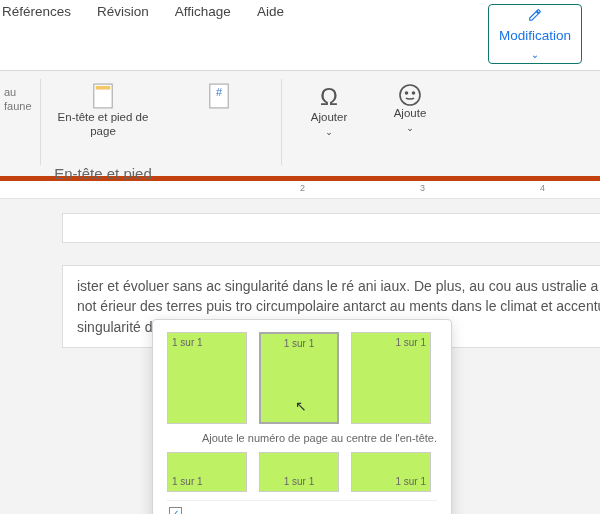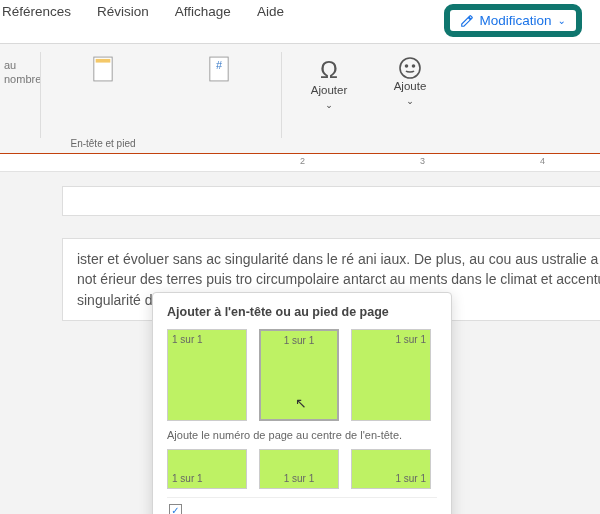--- a/index.html
+++ b/index.html
@@ -1,30 +1,30 @@
 <!DOCTYPE html>
 <html><head>
 <meta charset="utf-8">
 <style>
 * { box-sizing: border-box; margin: 0; padding: 0; }
 body { font-family: "Segoe UI", Arial, sans-serif; font-size: 13px; color: #333; background: #fff; overflow: hidden; width: 600px; height: 514px; position: relative; }
 
 .menubar { display: flex; align-items: flex-start; gap: 26px; padding: 4px 18px 6px 2px; border-bottom: 1px solid #d9d9d9; font-size: 13.5px; color: #444; }
 .menubar .menu-item { cursor: pointer; }
-.edit-btn { margin-left: auto; border: 6px solid #0f766e; color: #1a73e8; border-radius: 9px; padding: 3px 10px; display: flex; align-items: center; gap: 6px; cursor: pointer; }
+.edit-btn { margin-left: auto; border: 1px solid #0f766e; color: #1a73e8; border-radius: 4px; padding: 3px 10px; display: flex; align-items: center; gap: 6px; cursor: pointer; flex-direction: column; }
 .edit-btn .chev { font-size: 10px; color: #1a73e8; }
 
-.ribbon { display: flex; align-items: flex-start; background: #f5f5f5; border-bottom: 1px solid #c2410c; padding: 4px 0 0 0; height: 110px; }
+.ribbon { display: flex; align-items: flex-start; background: #f5f5f5; border-bottom: 5px solid #c2410c; padding: 4px 0 0 0; height: 110px; }
 .ribbon-left { width: 36px; padding: 10px 2px 0 4px; color: #777; font-size: 11px; line-height: 1.3; }
 .ribbon-group { display: flex; flex-direction: column; align-items: center; padding: 2px 8px 2px 8px; }
 .ribbon-big { display: flex; flex-direction: column; align-items: center; justify-content: flex-start; width: 100px; height: 86px; padding-top: 6px; cursor: pointer; border-radius: 3px; }
 .ribbon-icon { width: 22px; height: 26px; margin-bottom: 2px; }
 .ribbon-label { font-size: 11.5px; text-align: center; color: #444; line-height: 1.2; }
 .ribbon-label .chev { font-size: 9px; }
-.ribbon-sub { font-size: 10px; color: #666; margin-top: 2px; }
+.ribbon-sub { font-size: 15px; color: #666; margin-top: 2px; }
 .sep { width: 1px; background: #ddd; height: 86px; margin: 4px 4px 0 4px; }
 
 .ruler { height: 18px; background: #fff; border-bottom: 1px solid #e2e2e2; position: relative; font-size: 9px; color: #888; }
 .ruler .tick { position: absolute; top: 2px; }
 
 .page-area { position: relative; background: #f3f3f3; height: 358px; }
 .page { position: absolute; left: 62px; top: 66px; width: 640px; background: #fff; border: 1px solid #ddd; padding: 10px 14px; }
 .page p { font-size: 14px; color: #555; line-height: 1.45; }
 .header-field { position: absolute; left: 62px; top: 14px; width: 640px; height: 30px; background: #fff; border: 1px solid #ddd; }
 
@@ -34,21 +34,21 @@
 .thumb { width: 80px; height: 92px; border: 1px solid #ccc; background: #bef264; position: relative; font-size: 10px; color: #555; cursor: pointer; }
 .thumb.sel { border: 2px solid #aaa; }
 .thumb .lbl { position: absolute; font-size: 10px; color: #666; }
 .thumb .pos-tl { top: 4px; left: 4px; }
 .thumb .pos-tc { top: 4px; left: 50%; transform: translateX(-50%); }
 .thumb .pos-tr { top: 4px; right: 4px; }
 .thumb .pos-bl { bottom: 4px; left: 4px; }
 .thumb .pos-bc { bottom: 4px; left: 50%; transform: translateX(-50%); }
 .thumb .pos-br { bottom: 4px; right: 4px; }
 .thumbs.second .thumb { height: 40px; }
-.tooltip { font-size: 11px; color: #666; margin: 2px 0 8px 0; }
+.tooltip { font-size: 11px; color: #666; margin: 2px 0 8px 0; text-align: right; }
 .opt-row { display: flex; align-items: center; gap: 8px; font-size: 12.5px; color: #444; padding: 6px 2px; border-top: 1px solid #eee; cursor: pointer; }
 .opt-row .chk { width: 13px; height: 13px; border: 1px solid #888; display: inline-flex; align-items: center; justify-content: center; font-size: 10px; color: #2a7de1; }
 .cursor-arrow { position: absolute; left: 50%; top: 64px; transform: translateX(-4px); font-size: 14px; color: #333; pointer-events: none; }
 </style>
 </head>
 <body>
 
 <div class="menubar">
   <span class="menu-item">Références</span>
   <span class="menu-item">Révision</span>
@@ -59,30 +59,31 @@
         <path d="M3 17.25V21h3.75L17.81 9.94l-3.75-3.75L3 17.25zM20.71 7.04a1 1 0 0 0 0-1.41l-2.34-2.34a1 1 0 0 0-1.41 0l-1.83 1.83 3.75 3.75 1.83-1.83z"></path>
       </svg>
     <span>Modification</span>
     <span class="chev">⌄</span>
   </div>
 </div>
 
 <div class="ribbon">
   <div class="ribbon-left">
     <div>au</div>
-    <div>nombre</div>
+    <div>faune</div>
   </div>
   <div class="sep"></div>
 
   <div class="ribbon-group">
     <div class="ribbon-big">
       <svg class="ribbon-icon" viewBox="0 0 24 28">
           <rect x="2" y="1" width="20" height="26" fill="#fff" stroke="#999"></rect>
           <rect x="4" y="3" width="16" height="4" fill="#f4c869"></rect>
         </svg>
+      <div class="ribbon-label">En-tête et pied de page</div>
     </div>
     <div class="ribbon-sub">En-tête et pied</div>
   </div>
 
   <div class="ribbon-group">
     <div class="ribbon-big">
       <svg class="ribbon-icon" viewBox="0 0 24 28">
           <rect x="2" y="1" width="20" height="26" fill="#fff" stroke="#999"></rect>
           <text x="12" y="14" font-size="12" text-anchor="middle" fill="#3a7bc8">#</text>
         </svg>
@@ -121,21 +122,20 @@
 
   <div class="header-field">
     
   </div>
 
   <div class="page">
     <p>ister et évoluer sans ac singularité dans le ré ani iaux. De plus, au cou aus ustralie a subi des cha not érieur des terres puis tro circumpolaire antarct au ments dans le climat et accentue cette singularité de la faune australienne en les fo conditions.</p>
   </div>
 
   <div class="popup">
-    <div class="popup-title">Ajouter à l'en-tête ou au pied de page</div>
 
     <div class="thumbs">
       <div class="thumb">
           <span class="lbl pos-tl">1 sur 1</span>
         </div>
       <div class="thumb sel">
         <span class="lbl pos-tc">1 sur 1</span>
         <span class="cursor-arrow">↖</span>
       </div>
       <div class="thumb">

